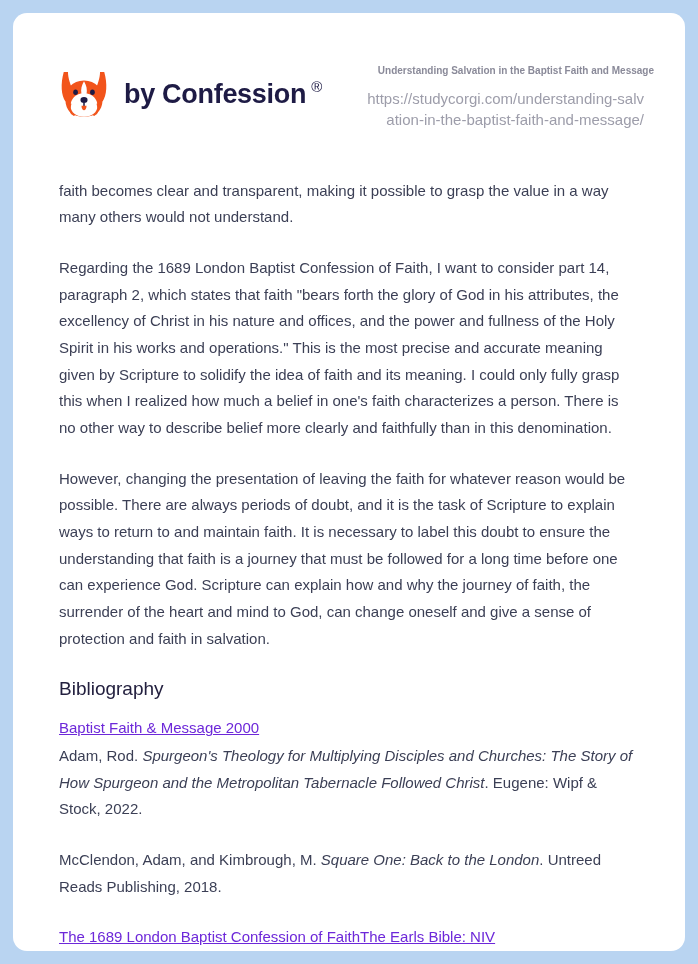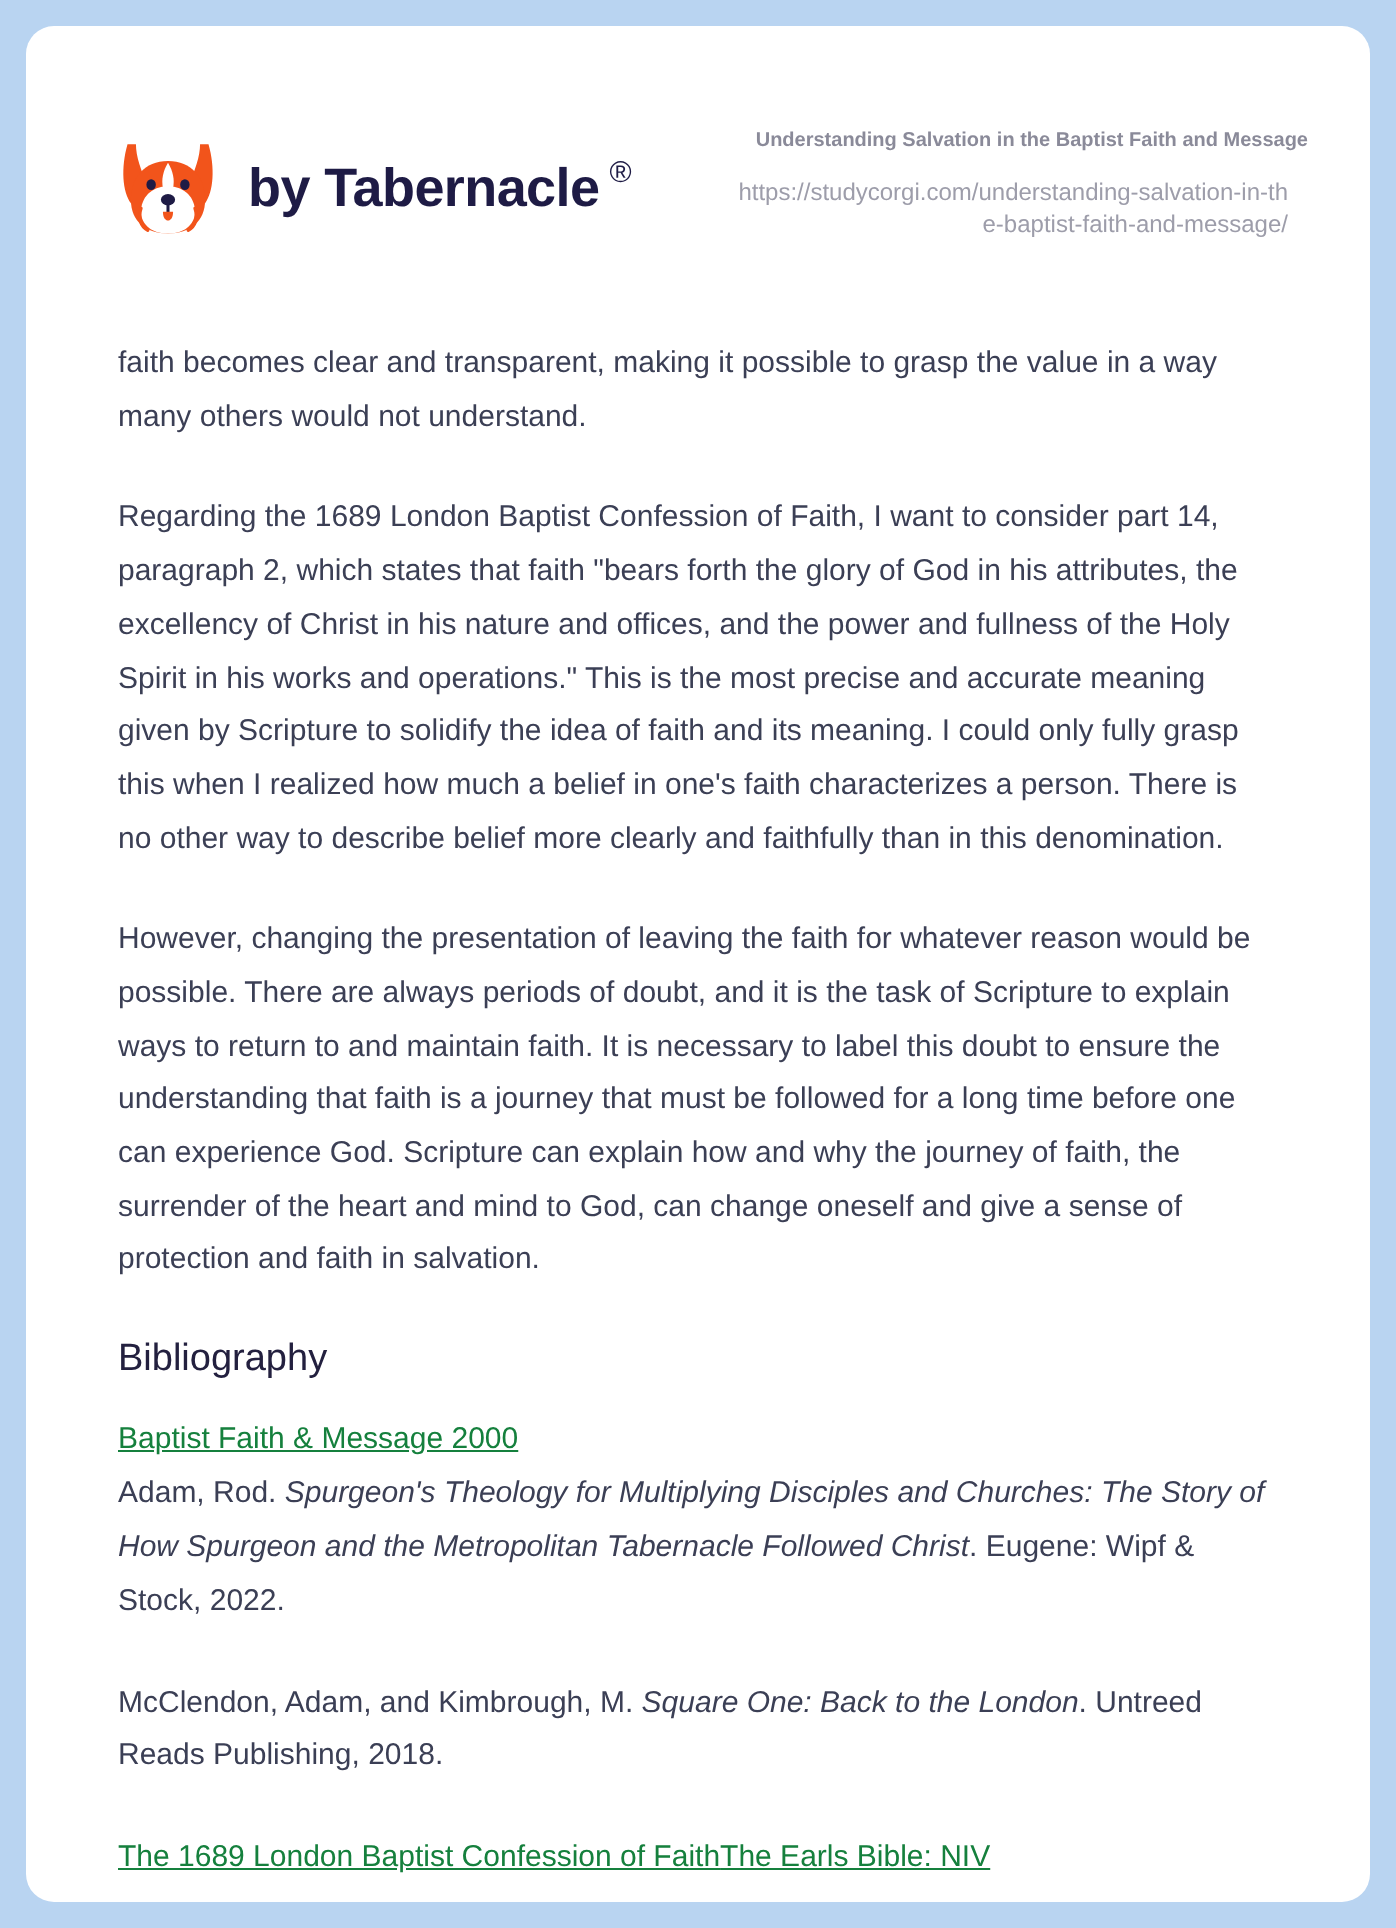--- a/index.html
+++ b/index.html
@@ -80,21 +80,21 @@
 
   .header-title {
     font-size: 10px;
     font-weight: bold;
     color: #8a8a99;
     line-height: 1.35;
     margin: 0 0 7px 0;
   }
 
   .header-url {
-    font-size: 12px;
+    font-size: 15px;
     color: #9d9daa;
     line-height: 1.4;
     margin: 10px;
     word-break: break-all;
   }
 
   
   .article {
     padding: 38px 47px 0 46px;
   }
@@ -119,21 +119,21 @@
   .biblio-entry {
     margin: 0 0 24px 0;
     font-size: 13.6px;
     line-height: 1.78;
     color: #3b3f55;
   }
 
   .biblio-entry:last-child { margin-bottom: 0; }
 
   .ref-link {
-    color: #15803d;
+    color: #6d28d9;
     text-decoration: underline;
     cursor: pointer;
   }
 
   .ref-link-block {
     display: block;
     margin-bottom: 1px;
   }
 
   .ital { font-style: italic; }
@@ -172,21 +172,21 @@
 
           <path d="M32 42 L32 46" stroke="#1e1b45" stroke-width="1.8" stroke-linecap="round" fill="none"></path>
 
           <path d="M29 46 C29 53 35 53 35 46 Z" fill="#f2541b"></path>
 
           <path d="M16 44 C14 50 16 55 20 57" stroke="#f2541b" stroke-width="2" fill="none" stroke-linecap="round"></path>
           <path d="M48 44 C50 50 48 55 44 57" stroke="#f2541b" stroke-width="2" fill="none" stroke-linecap="round"></path>
         </svg>
       </span>
       <span class="brand-wordmark">
-        <span class="brand-name">by Tabernacle</span>
+        <span class="brand-name">by Confession</span>
         <span class="brand-reg">®</span>
       </span>
     </div>
 
     <div class="header-meta">
       <p class="header-title">Understanding Salvation in the Baptist Faith and Message</p>
       <p class="header-url">https://studycorgi.com/understanding-salvation-in-the-baptist-faith-and-message/</p>
     </div>
 
   </header>

